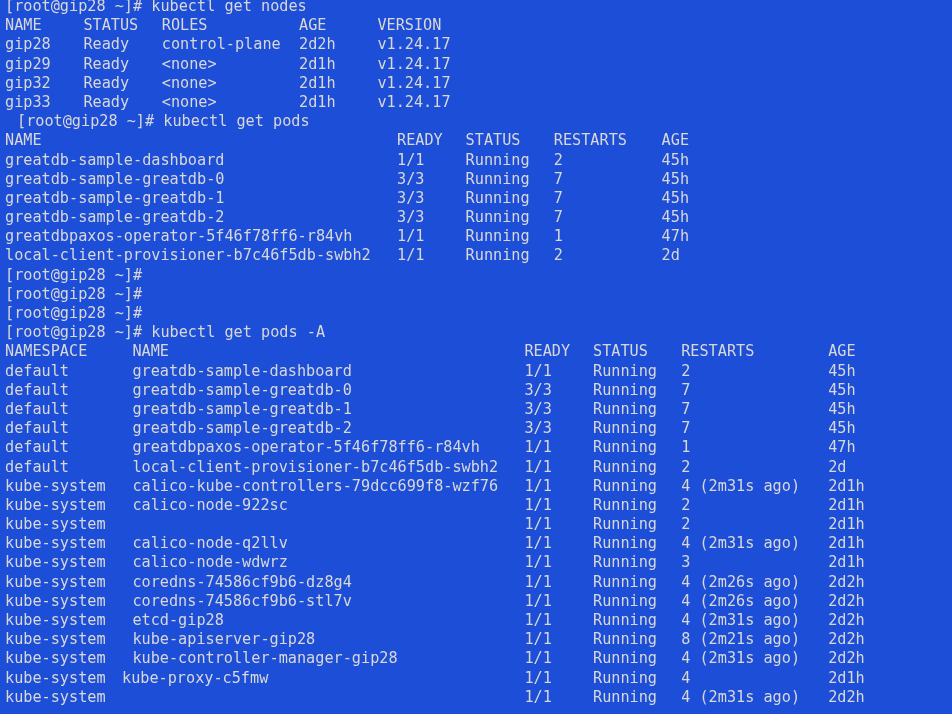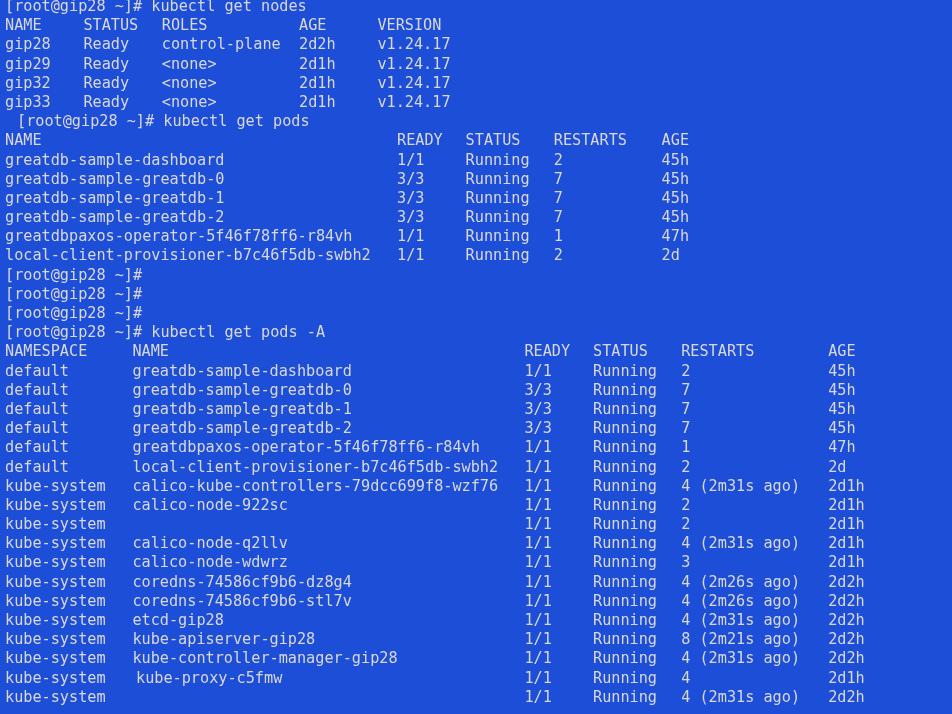--- a/index.html
+++ b/index.html
@@ -84,16 +84,16 @@
       <div class="line"><span class="cell" style="left: 0px;">kube-system</span><span class="cell" style="left: 127.4px;">calico-kube-controllers-79dcc699f8-wzf76</span><span class="cell" style="left: 519.4px;">1/1</span><span class="cell" style="left: 588px;">Running</span><span class="cell" style="left: 676.2px;">4 (2m31s ago)</span><span class="cell" style="left: 823.2px;">2d1h</span></div>
       <div class="line"><span class="cell" style="left: 0px;">kube-system</span><span class="cell" style="left: 127.4px;">calico-node-922sc</span><span class="cell" style="left: 519.4px;">1/1</span><span class="cell" style="left: 588px;">Running</span><span class="cell" style="left: 676.2px;">2</span><span class="cell" style="left: 823.2px;">2d1h</span></div>
       <div class="line"><span class="cell" style="left: 0px;">kube-system</span><span class="cell" style="left: 519.4px;">1/1</span><span class="cell" style="left: 588px;">Running</span><span class="cell" style="left: 676.2px;">2</span><span class="cell" style="left: 823.2px;">2d1h</span></div>
       <div class="line"><span class="cell" style="left: 0px;">kube-system</span><span class="cell" style="left: 127.4px;">calico-node-q2llv</span><span class="cell" style="left: 519.4px;">1/1</span><span class="cell" style="left: 588px;">Running</span><span class="cell" style="left: 676.2px;">4 (2m31s ago)</span><span class="cell" style="left: 823.2px;">2d1h</span></div>
       <div class="line"><span class="cell" style="left: 0px;">kube-system</span><span class="cell" style="left: 127.4px;">calico-node-wdwrz</span><span class="cell" style="left: 519.4px;">1/1</span><span class="cell" style="left: 588px;">Running</span><span class="cell" style="left: 676.2px;">3</span><span class="cell" style="left: 823.2px;">2d1h</span></div>
       <div class="line"><span class="cell" style="left: 0px;">kube-system</span><span class="cell" style="left: 127.4px;">coredns-74586cf9b6-dz8g4</span><span class="cell" style="left: 519.4px;">1/1</span><span class="cell" style="left: 588px;">Running</span><span class="cell" style="left: 676.2px;">4 (2m26s ago)</span><span class="cell" style="left: 823.2px;">2d2h</span></div>
       <div class="line"><span class="cell" style="left: 0px;">kube-system</span><span class="cell" style="left: 127.4px;">coredns-74586cf9b6-stl7v</span><span class="cell" style="left: 519.4px;">1/1</span><span class="cell" style="left: 588px;">Running</span><span class="cell" style="left: 676.2px;">4 (2m26s ago)</span><span class="cell" style="left: 823.2px;">2d2h</span></div>
       <div class="line"><span class="cell" style="left: 0px;">kube-system</span><span class="cell" style="left: 127.4px;">etcd-gip28</span><span class="cell" style="left: 519.4px;">1/1</span><span class="cell" style="left: 588px;">Running</span><span class="cell" style="left: 676.2px;">4 (2m31s ago)</span><span class="cell" style="left: 823.2px;">2d2h</span></div>
       <div class="line"><span class="cell" style="left: 0px;">kube-system</span><span class="cell" style="left: 127.4px;">kube-apiserver-gip28</span><span class="cell" style="left: 519.4px;">1/1</span><span class="cell" style="left: 588px;">Running</span><span class="cell" style="left: 676.2px;">8 (2m21s ago)</span><span class="cell" style="left: 823.2px;">2d2h</span></div>
       <div class="line"><span class="cell" style="left: 0px;">kube-system</span><span class="cell" style="left: 127.4px;">kube-controller-manager-gip28</span><span class="cell" style="left: 519.4px;">1/1</span><span class="cell" style="left: 588px;">Running</span><span class="cell" style="left: 676.2px;">4 (2m31s ago)</span><span class="cell" style="left: 823.2px;">2d2h</span></div>
-      <div class="line"><span class="cell" style="left: 0px;">kube-system</span><span class="cell" style="left: 131px;">kube-proxy-c5fmw</span><span class="cell" style="left: 519.4px;">1/1</span><span class="cell" style="left: 588px;">Running</span><span class="cell" style="left: 676.2px;">4</span><span class="cell" style="left: 823.2px;">2d1h</span></div>
+      <div class="line"><span class="cell" style="left: 0px;">kube-system</span><span class="cell" style="left: 117px;">kube-proxy-c5fmw</span><span class="cell" style="left: 519.4px;">1/1</span><span class="cell" style="left: 588px;">Running</span><span class="cell" style="left: 676.2px;">4</span><span class="cell" style="left: 823.2px;">2d1h</span></div>
       <div class="line"><span class="cell" style="left: 0px;">kube-system</span><span class="cell" style="left: 519.4px;">1/1</span><span class="cell" style="left: 588px;">Running</span><span class="cell" style="left: 676.2px;">4 (2m31s ago)</span><span class="cell" style="left: 823.2px;">2d2h</span></div>
     </div>
 </div>
 
 </body></html>

